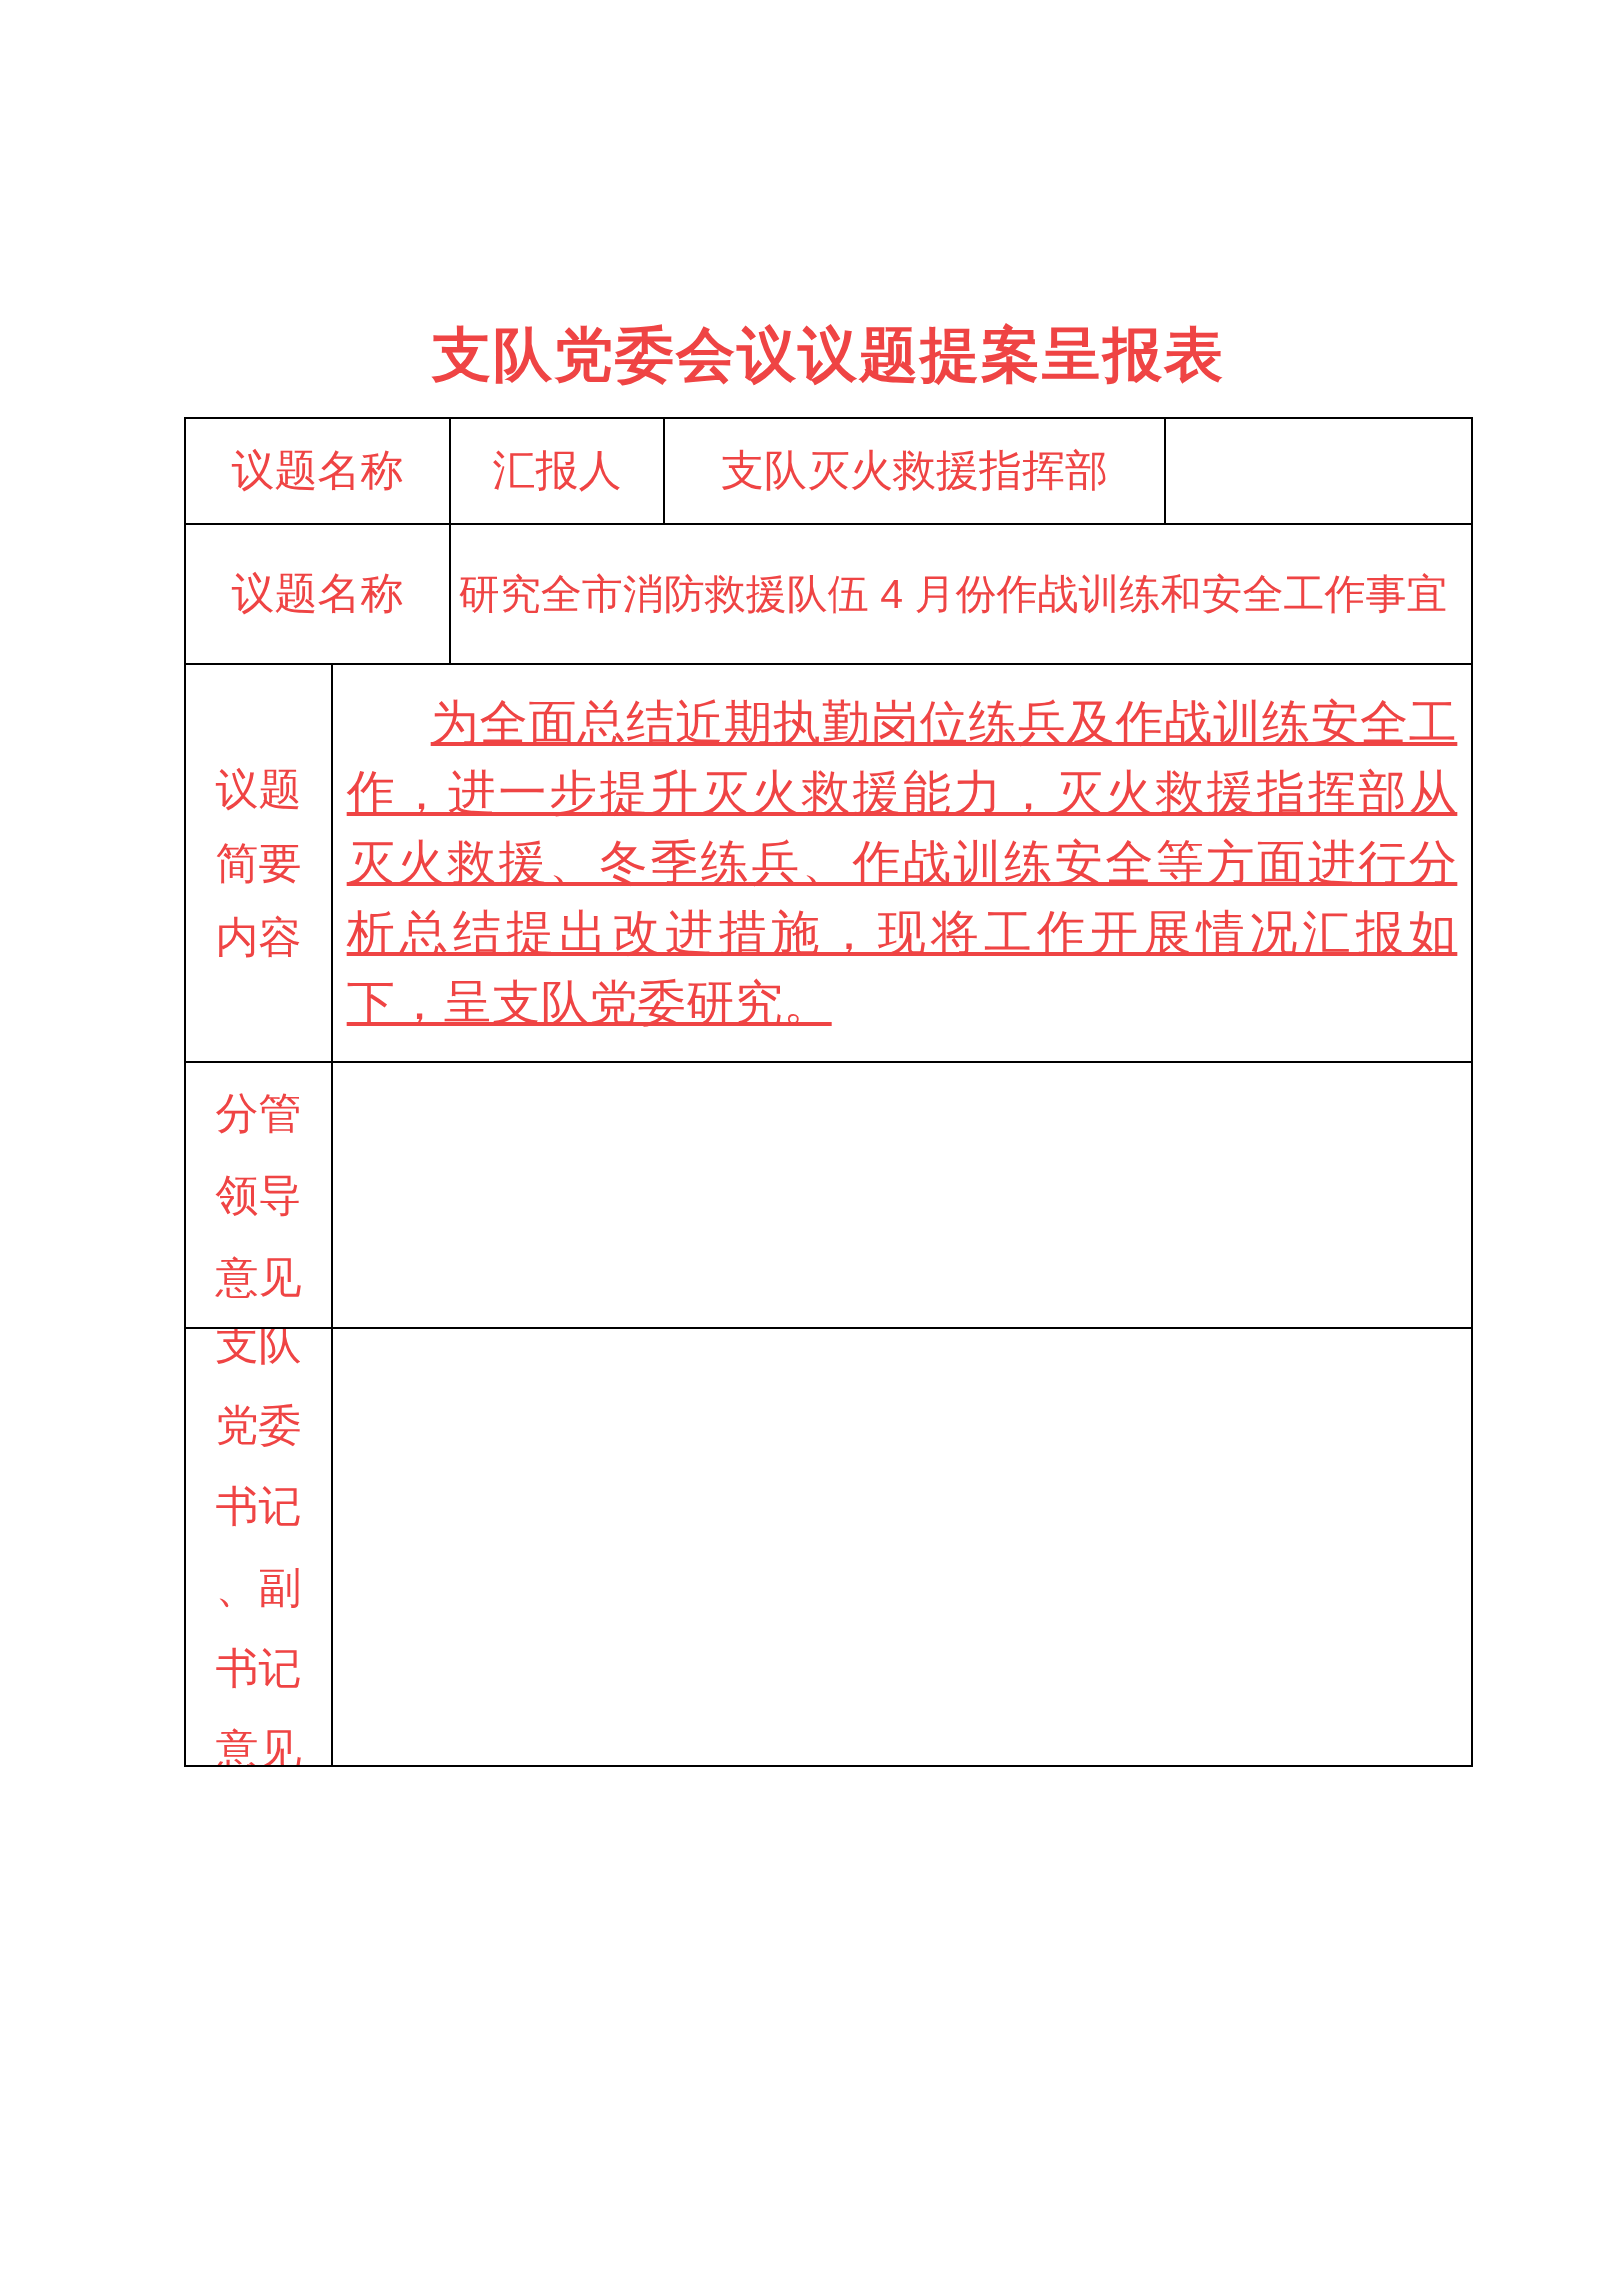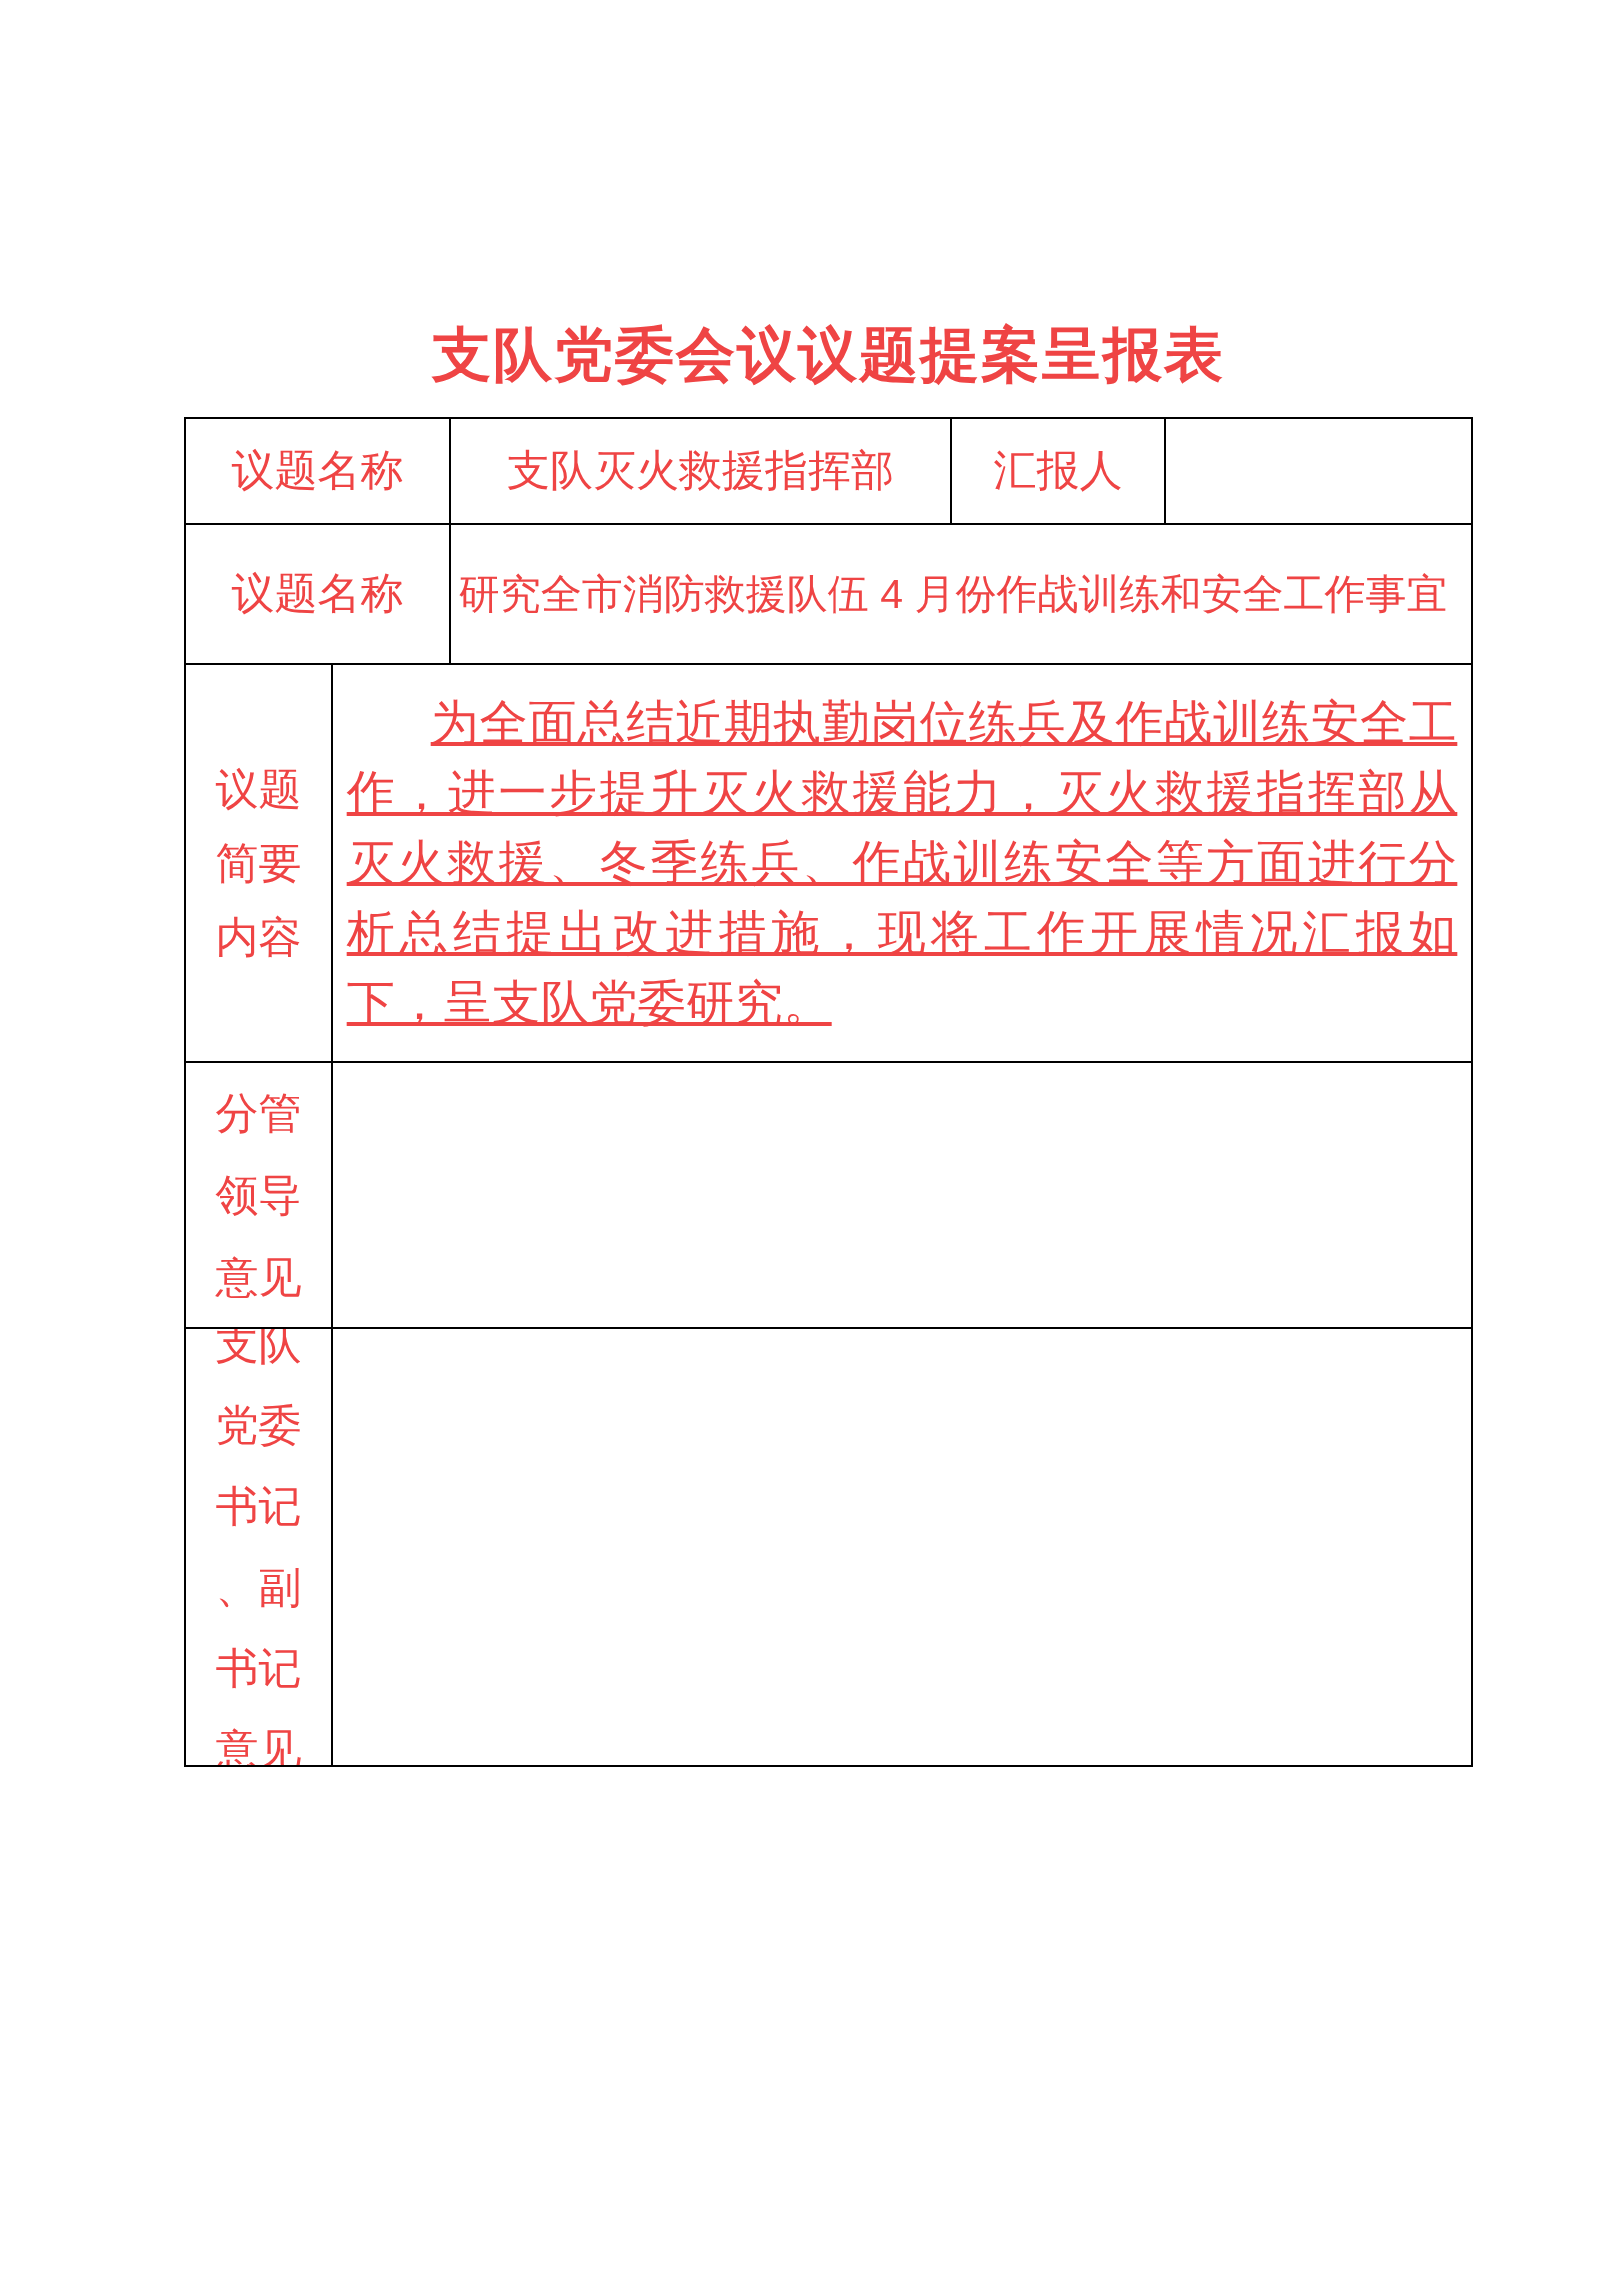--- a/index.html
+++ b/index.html
@@ -84,22 +84,22 @@
 <body>
 
 <div class="page">
 
   <h1 class="title">支队党委会议议题提案呈报表</h1>
 
   <div class="ftable">
 
     <div class="row r1">
       <div class="cell w270">议题名称</div>
+      <div class="cell w218">汇报人</div>
       <div class="cell w511">支队灭火救援指挥部</div>
-      <div class="cell w218">汇报人</div>
       <div class="cell lastc"></div>
     </div>
 
     <div class="row r2">
       <div class="cell w270">议题名称</div>
       <div class="cell lastc topic-value">研究全市消防救援队伍 4 月份作战训练和安全工作事宜</div>
     </div>
 
     <div class="row r3">
       <div class="cell w150">

